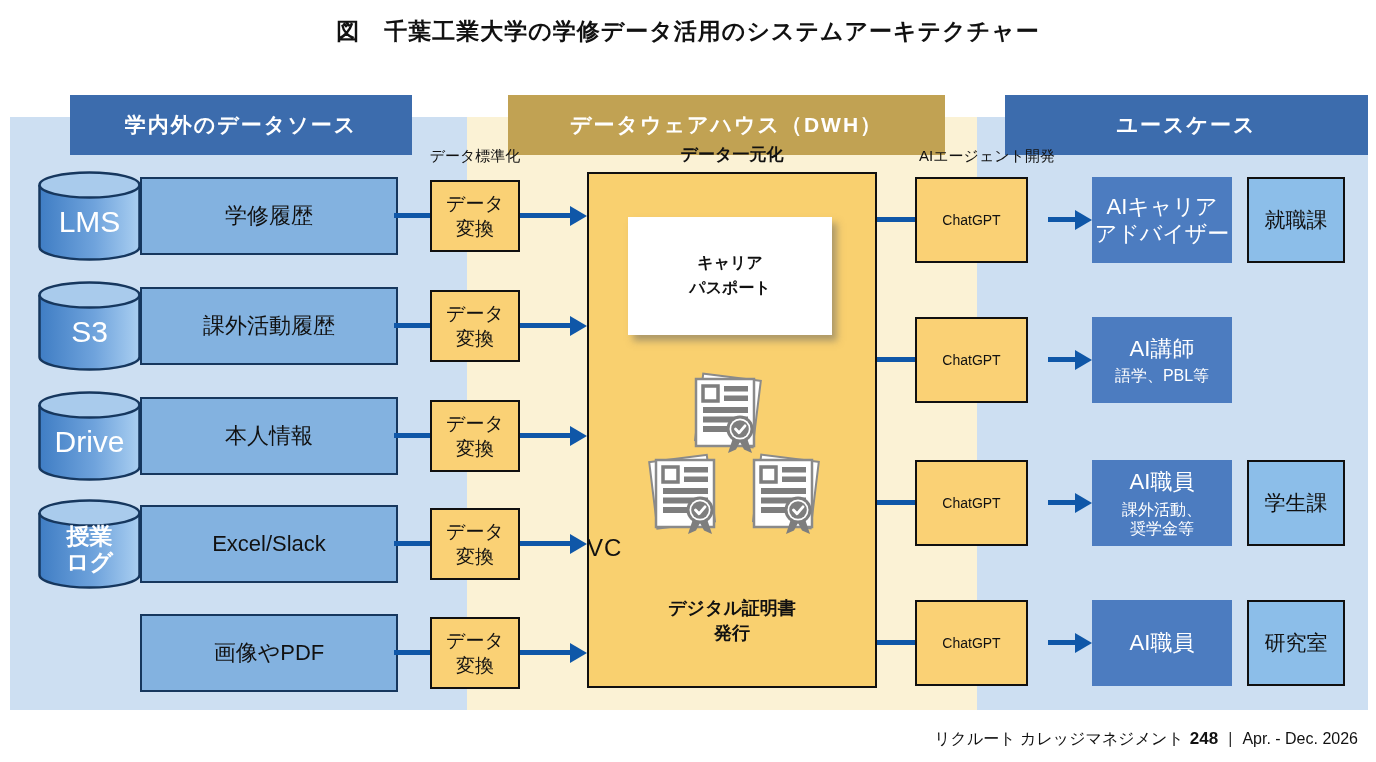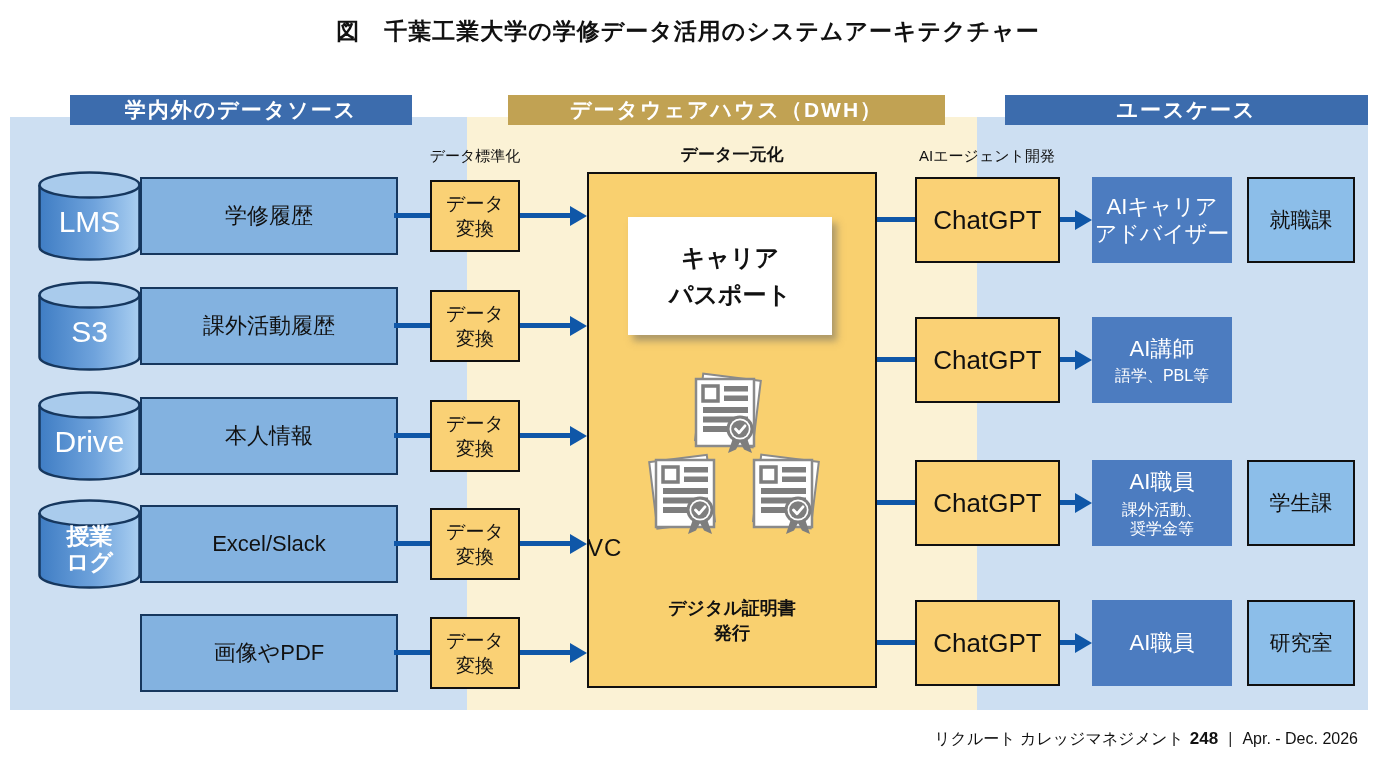--- a/index.html
+++ b/index.html
@@ -14,21 +14,21 @@
   body{font-family:"Liberation Sans","DejaVu Sans",sans-serif;color:#111}
   #canvas{position:relative;width:1376px;height:762px;background:#fff;overflow:hidden}
 
   .title{position:absolute;left:0;top:16px;width:100%;text-align:center;
     font-size:23px;font-weight:bold;letter-spacing:1px}
 
   .panel{position:absolute;top:117px;height:593px;z-index:1}
   .panel.blue{background:var(--panel-blue)}
   .panel.cream{background:var(--panel-cream)}
 
-  .hdr{position:absolute;top:95px;height:30px;z-index:4;display:flex;
+  .hdr{position:absolute;top:95px;height:60px;z-index:4;display:flex;
     align-items:center;justify-content:center;color:#fff;font-size:21px;
     font-weight:bold;letter-spacing:2px}
   .hdr.blue{background:var(--header-blue)}
   .hdr.gold{background:var(--header-gold)}
 
   .proc-label{position:absolute;z-index:4;text-align:center;font-size:15px;color:#111}
   .proc-label.big{font-size:17px;font-weight:bold}
 
   .cyl{position:absolute;width:105px;height:92px;z-index:3}
   .cyl-label{position:absolute;left:0;top:12px;width:105px;height:80px;display:flex;
@@ -36,41 +36,41 @@
     white-space:pre-line;line-height:1.12}
 
   .src-box{position:absolute;width:258px;height:78px;z-index:2;
     background:var(--source-blue);border:2px solid #16375E;display:flex;
     align-items:center;justify-content:center;font-size:22px}
 
   .gold-box{position:absolute;z-index:3;background:var(--box-gold);
     border:2px solid #101010;display:flex;align-items:center;justify-content:center;
     text-align:center}
   .transform-box{width:90px;height:72px;font-size:19px;line-height:1.32;white-space:pre-line}
-  .chatgpt-box{width:145px;height:86px;font-size:26px}
+  .chatgpt-box{width:113px;height:86px;font-size:14px}
 
   .dwh-box{position:absolute;left:587px;top:172px;width:290px;height:516px;
     background:var(--dwh-gold);border:2px solid #101010;z-index:3}
   .white-card{position:absolute;left:628px;top:217px;width:204px;height:118px;
     background:#fff;z-index:4;display:flex;align-items:center;justify-content:center;
-    font-size:24px;font-weight:bold;line-height:1.55;text-align:center;
+    font-size:16px;font-weight:bold;line-height:1.55;text-align:center;
     white-space:pre-line;box-shadow:5px 6px 7px rgba(100,100,100,.5)}
   .cert{position:absolute;z-index:4}
   .vc{position:absolute;left:587px;top:534px;width:290px;z-index:4;text-align:left;
     font-size:24px;letter-spacing:1px}
   .issuance{position:absolute;left:587px;top:596px;width:290px;z-index:4;
     text-align:center;font-size:18px;font-weight:bold;line-height:1.4;white-space:pre-line}
 
   .ai-box{position:absolute;width:140px;height:86px;z-index:3;background:var(--agent-blue);
     color:#fff;display:flex;flex-direction:column;align-items:center;justify-content:center;
     text-align:center}
   .ai-main{font-size:22px;line-height:1.25;white-space:pre-line}
   .ai-sub{font-size:16px;line-height:1.2;margin-top:4px;white-space:pre-line}
   .ai-sub:empty{display:none}
-  .dept-box{position:absolute;width:108px;height:86px;z-index:3;background:var(--dept-blue);
+  .dept-box{position:absolute;width:98px;height:86px;z-index:3;background:var(--dept-blue);
     border:2px solid #101010;display:flex;align-items:center;justify-content:center;
     font-size:21px}
 
   .hline{position:absolute;height:5px;background:var(--arrow-blue);z-index:2}
   .ahead{position:absolute;width:0;height:0;border-top:10px solid transparent;
     border-bottom:10px solid transparent;border-left:17px solid var(--arrow-blue);z-index:2}
 
   .footer{position:absolute;right:18px;top:729px;font-size:16px;z-index:4;color:#111}
   .footer .issue{font-weight:bold;font-size:17px;margin:0 6px 0 6px}
   .footer .div{margin:0 10px 0 4px;color:#333}

